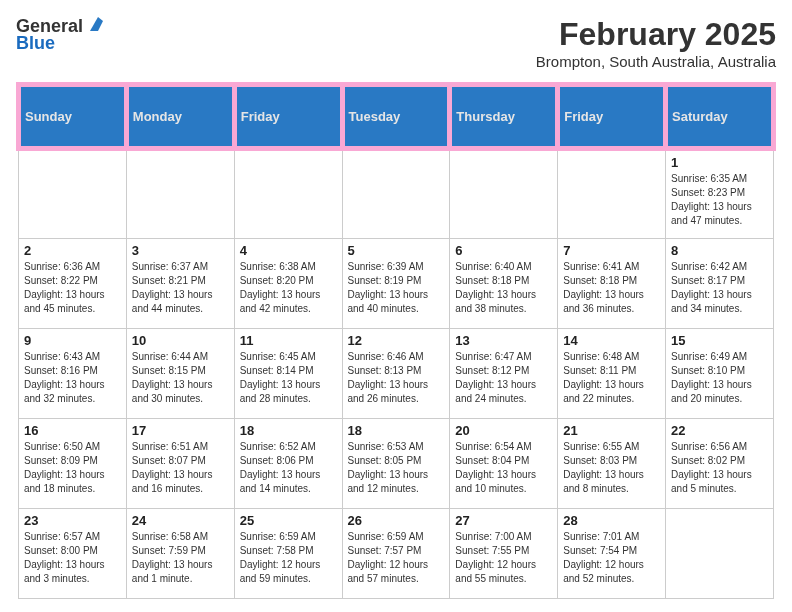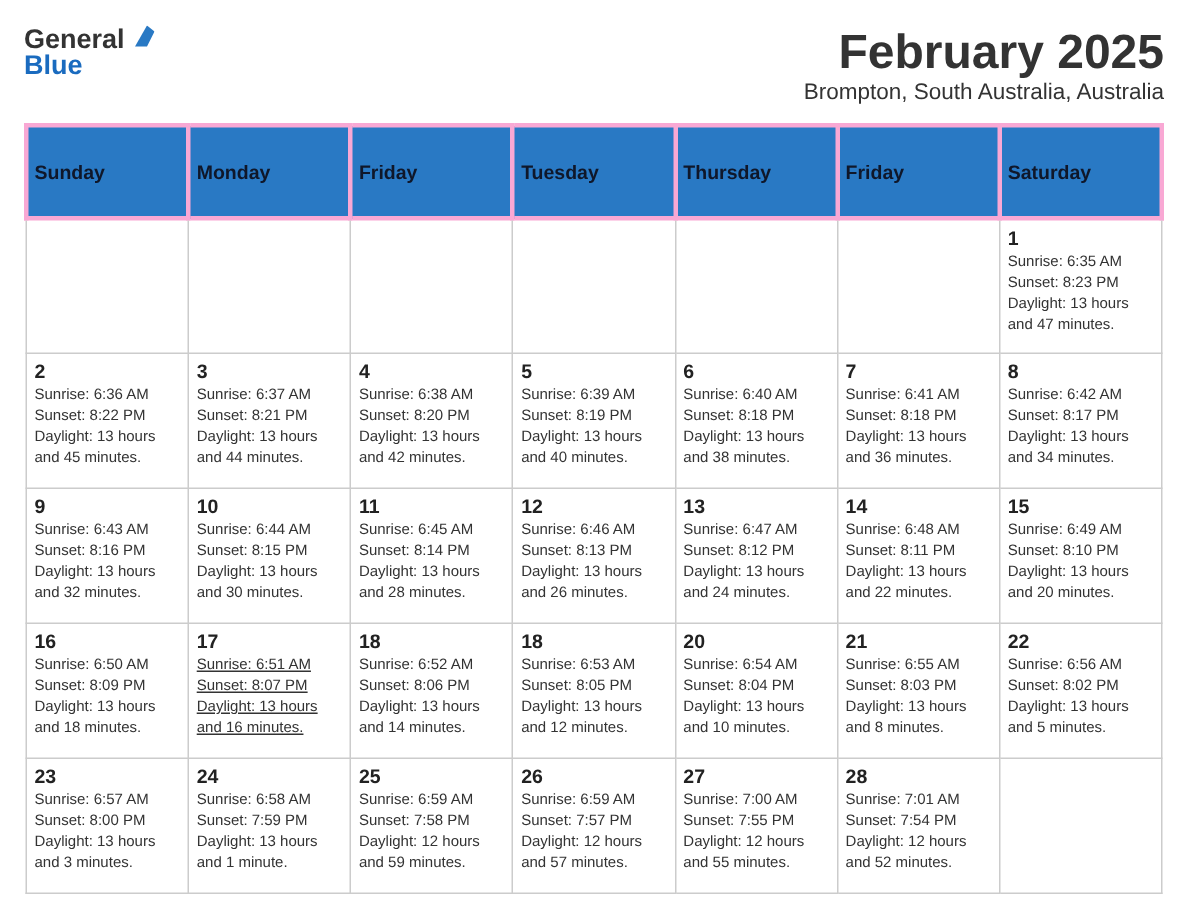--- a/index.html
+++ b/index.html
@@ -47,26 +47,26 @@
       font-size: 15px;
       color: #333;
     }
     .calendar {
       width: 100%;
       border-collapse: collapse;
       border: 1px solid #ccc;
     }
     .calendar th {
       background: #2979c4;
-      color: #0f172a;
+      color: #e5e5e5;
       font-size: 13px;
       font-weight: bold;
       padding: 22px 4px;
       text-align: left;
-      border: 3px solid #f9a8d4;
+      border: 5px solid #f9a8d4;
     }
     .calendar td {
       border: 1px solid #ccc;
       vertical-align: top;
       padding: 4px 5px;
       width: 108px;
       min-height: 80px;
       height: 90px;
       background: #fff;
     }
@@ -237,21 +237,21 @@
       <tr>
         <td>
           <div class="day-number">16</div>
           <div class="day-info" style="white-space: pre-line;">Sunrise: 6:50 AM
 Sunset: 8:09 PM
 Daylight: 13 hours
 and 18 minutes.</div>
         </td>
         <td>
           <div class="day-number">17</div>
-          <div class="day-info" style="white-space: pre-line; text-decoration: underline;">Sunrise: 6:51 AM
+          <div class="day-info" style="white-space: pre-line;">Sunrise: 6:51 AM
 Sunset: 8:07 PM
 Daylight: 13 hours
 and 16 minutes.</div>
         </td>
         <td>
           <div class="day-number">18</div>
           <div class="day-info" style="white-space: pre-line;">Sunrise: 6:52 AM
 Sunset: 8:06 PM
 Daylight: 13 hours
 and 14 minutes.</div>

